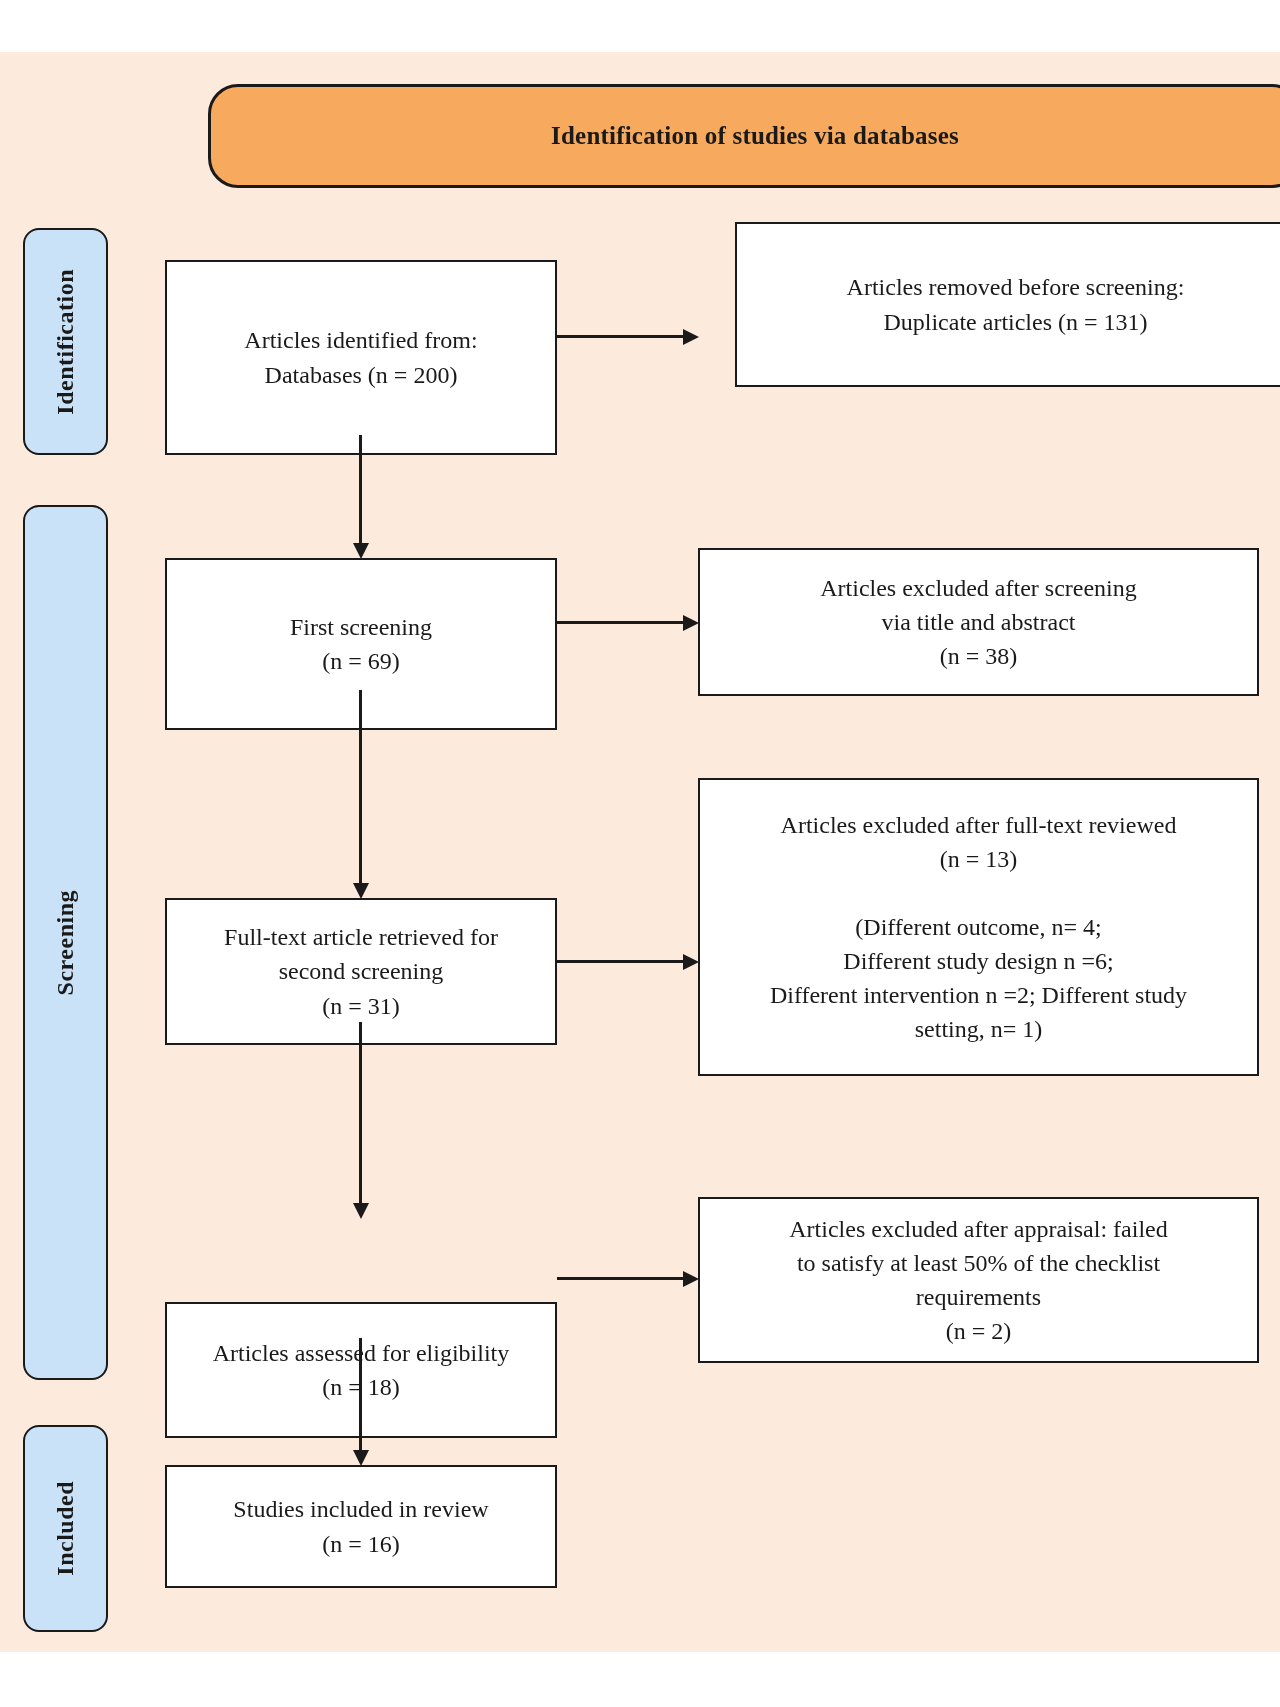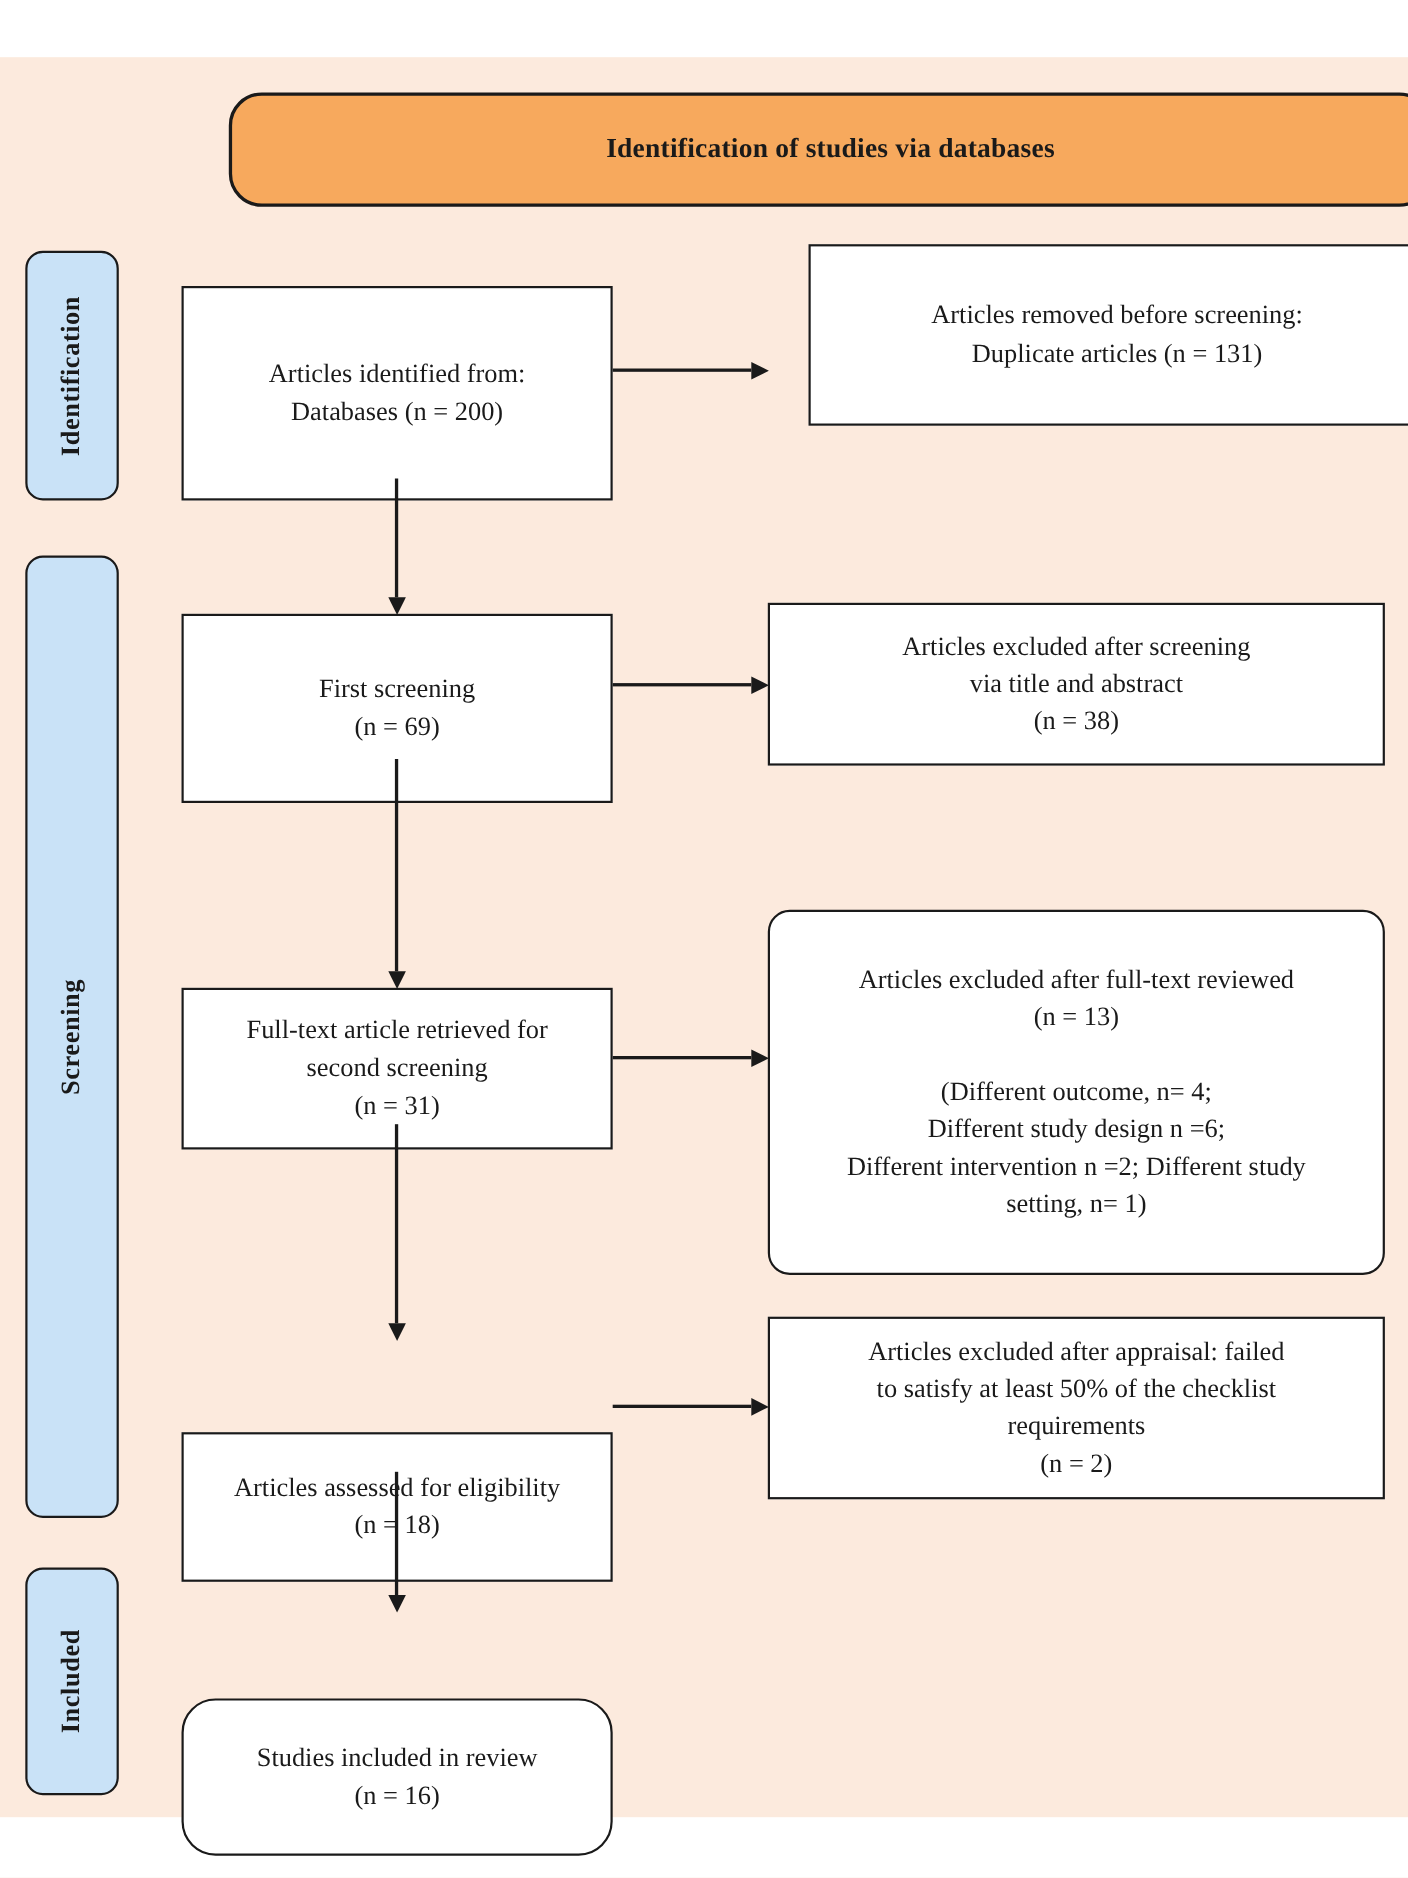--- a/index.html
+++ b/index.html
@@ -58,24 +58,24 @@
     padding:6px 10px;
   }
   .flow-box .box-text{white-space:pre-line;}
   .col-left{left:165px;width:392px;}
   .col-right{left:698px;width:561px;}
   .box-identified{top:240px;height:195px;margin-top:20px;}
   .box-removed{top:222px;height:165px;margin-left:37px;}
   .box-first-screening{top:558px;height:172px;}
   .box-excluded-title{top:548px;height:148px;}
   .box-fulltext{top:898px;height:147px;}
-  .box-excluded-fulltext{top:827px;height:332px;border-radius:20px;}
+  .box-excluded-fulltext{top:778px;height:298px;}
   .box-assessed{top:1254px;height:136px;margin-top:48px;}
   .box-excluded-appraisal{top:1197px;height:166px;}
-  .box-included{top:1544px;height:143px;border-radius:31px;}
+  .box-included{top:1465px;height:123px;}
   .v-arrow{
     position:absolute;width:3px;background:var(--ink);
   }
   .v-arrow::after{
     content:'';position:absolute;top:100%;left:50%;
     transform:translateX(-50%);
     border-style:solid;border-color:transparent;
     border-width:16px 8px 0 8px;
     border-top-color:var(--ink);
   }

